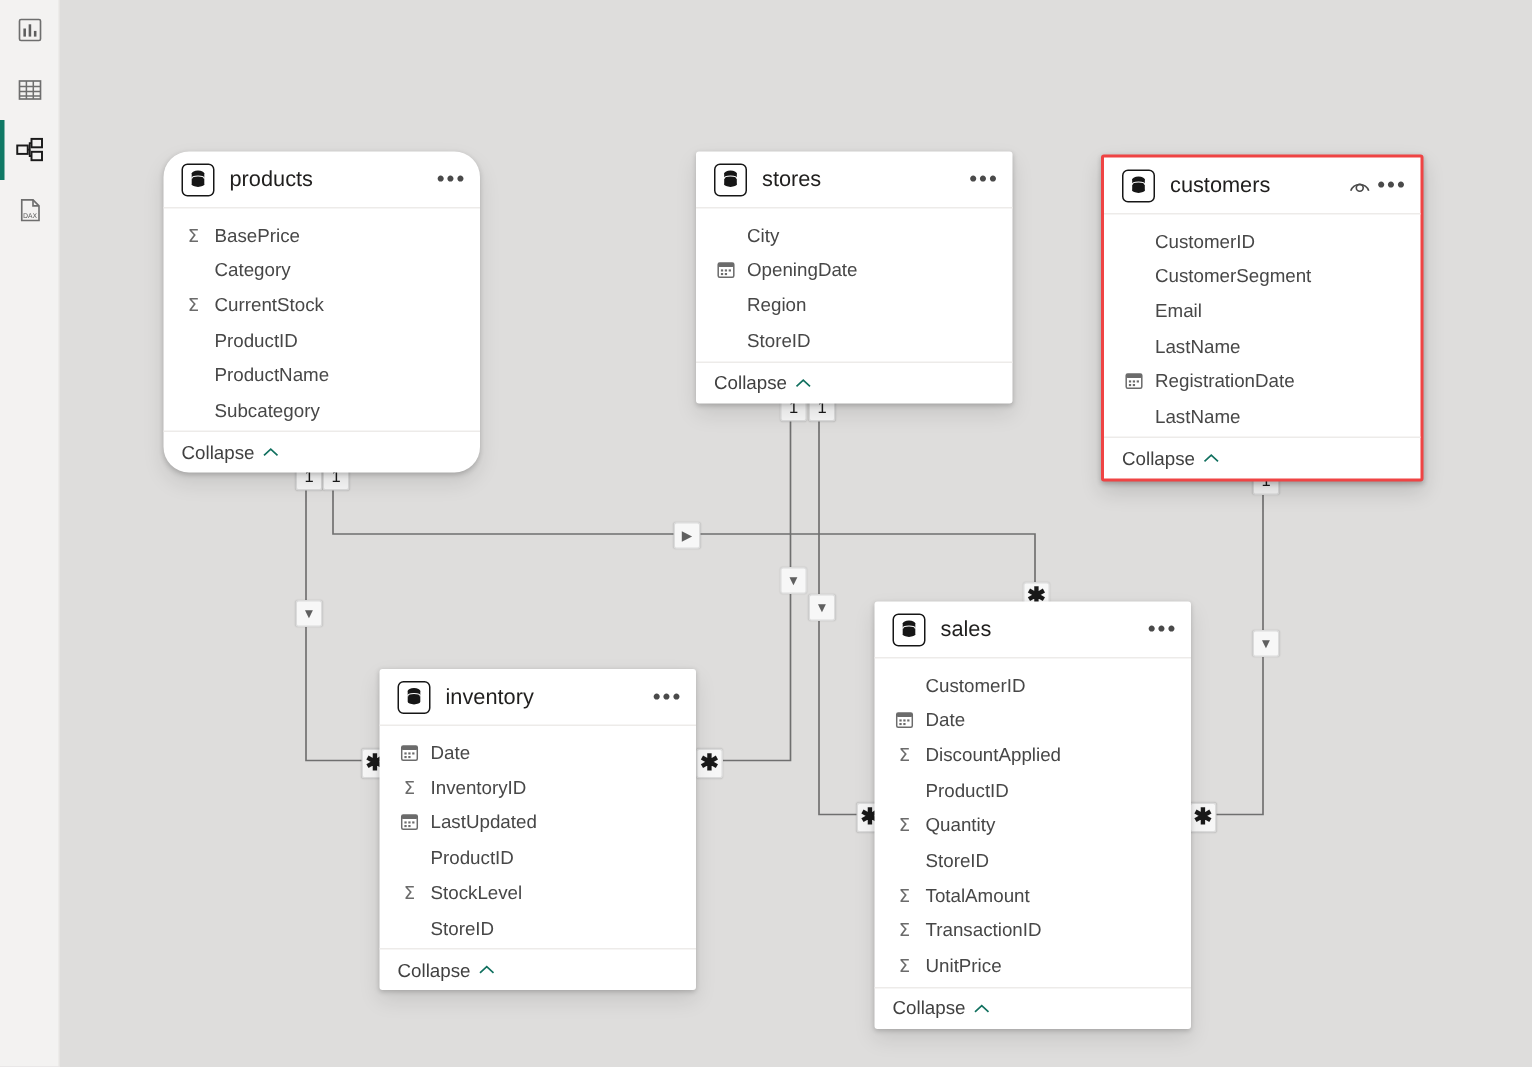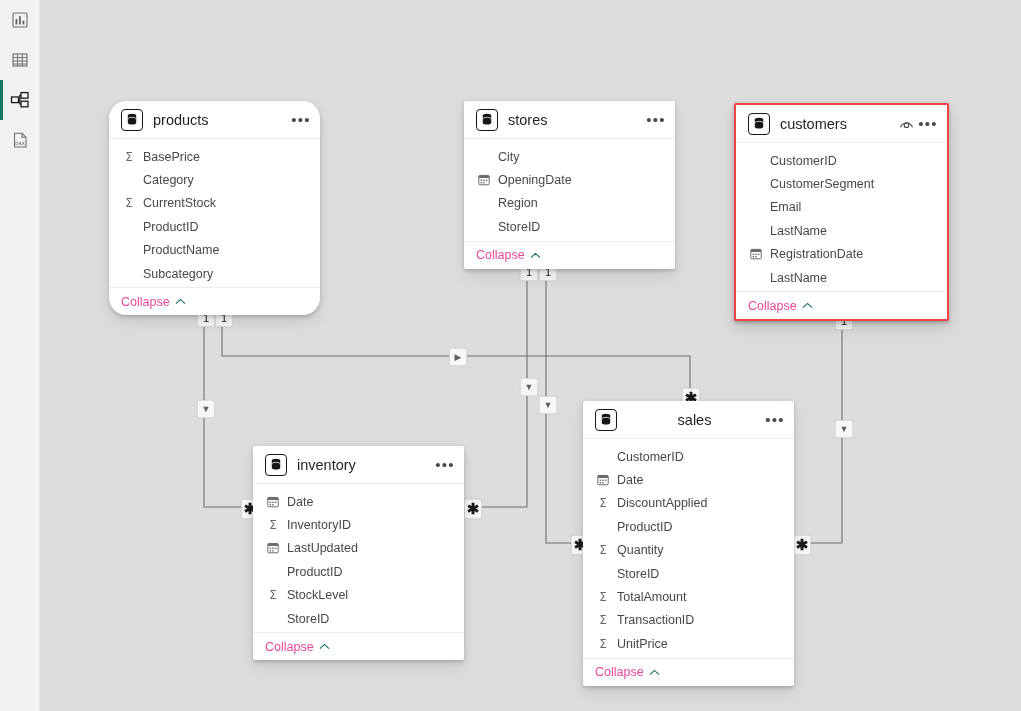--- a/index.html
+++ b/index.html
@@ -76,21 +76,21 @@
   }
   .f-icon{width:16px;flex:0 0 16px;display:flex;align-items:center;justify-content:center;margin-right:6px;}
   .f-icon.empty{}
   .sigma{font-family:"DejaVu Sans",sans-serif;font-size:12px;color:#6b6b6b;line-height:1;}
   .f-label{white-space:nowrap;}
   .card-foot{
     border-top:1px solid #edebe9;height:27px;display:flex;align-items:center;
     padding-left:12px;
   }
   .collapse{
-    font-size:12.5px;color:#ec4899;display:flex;align-items:center;gap:5px;cursor:pointer;
+    font-size:12.5px;color:#404040;display:flex;align-items:center;gap:5px;cursor:pointer;
   }
   .chev{display:block;}
 </style>
 </head>
 <body>
 
 <div id="app">
 
   <div class="rail">
     <div class="rail-item">
@@ -409,21 +409,21 @@
           </div>
           <div class="card-foot">
             <span class="collapse">
               <span>Collapse</span>
               <svg class="chev" width="11" height="7" viewBox="0 0 11 7">
                 <path d="M1 5.6 L5.5 1.4 L10 5.6" fill="none" stroke="#11705f" stroke-width="1.1"></path>
               </svg>
             </span>
           </div>
         </div>
-        <div class="card" style="left: 543px; top: 401px; width: 211px; text-align: center;">
+        <div class="card" style="left: 543px; top: 401px; width: 211px;">
           <div class="card-head">
             <span class="tbl-icon">
               <svg width="12" height="13" viewBox="0 0 12 13">
                 <ellipse cx="6" cy="2.6" rx="4.2" ry="1.9" fill="#161616"></ellipse>
                 <rect x="1.8" y="2.6" width="8.4" height="3.2" fill="#161616"></rect>
                 <ellipse cx="6" cy="6" rx="4.2" ry="1.7" fill="#161616" stroke="#fff" stroke-width="0.7"></ellipse>
                 <rect x="1.8" y="6.2" width="8.4" height="3.4" fill="#161616"></rect>
                 <ellipse cx="6" cy="9.8" rx="4.2" ry="1.8" fill="#161616"></ellipse>
               </svg>
             </span>

